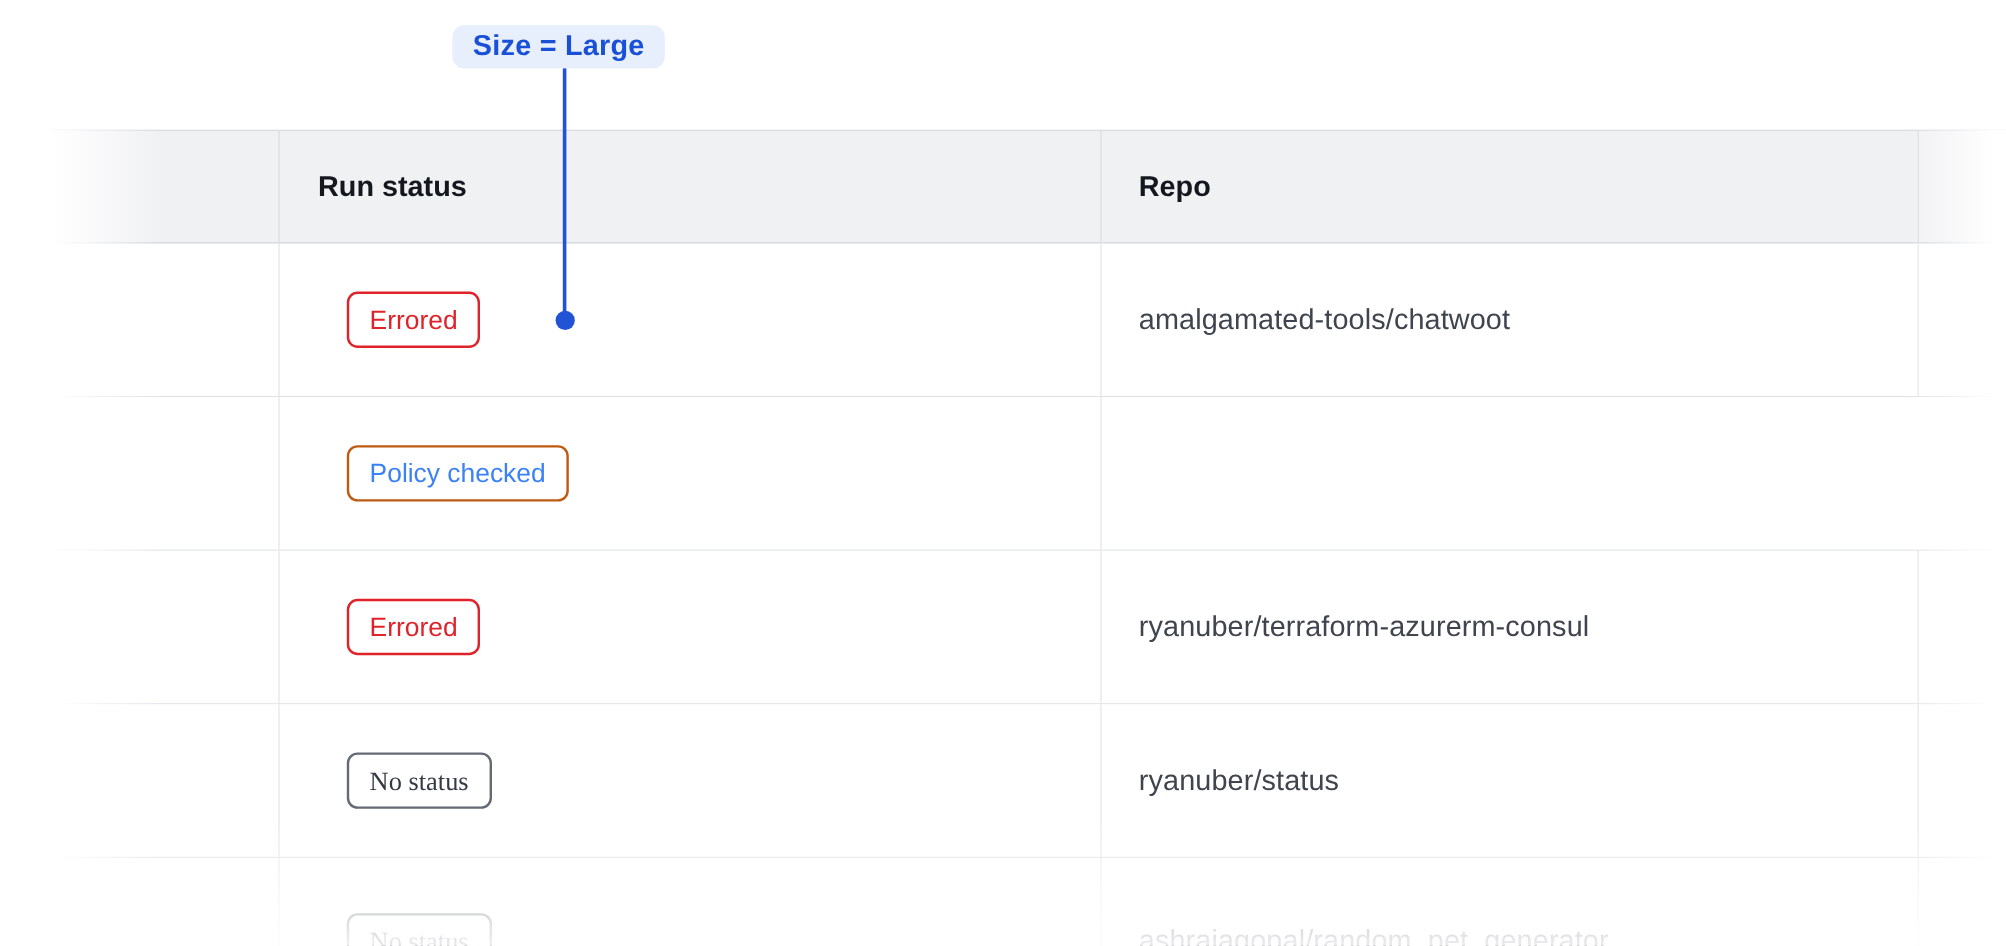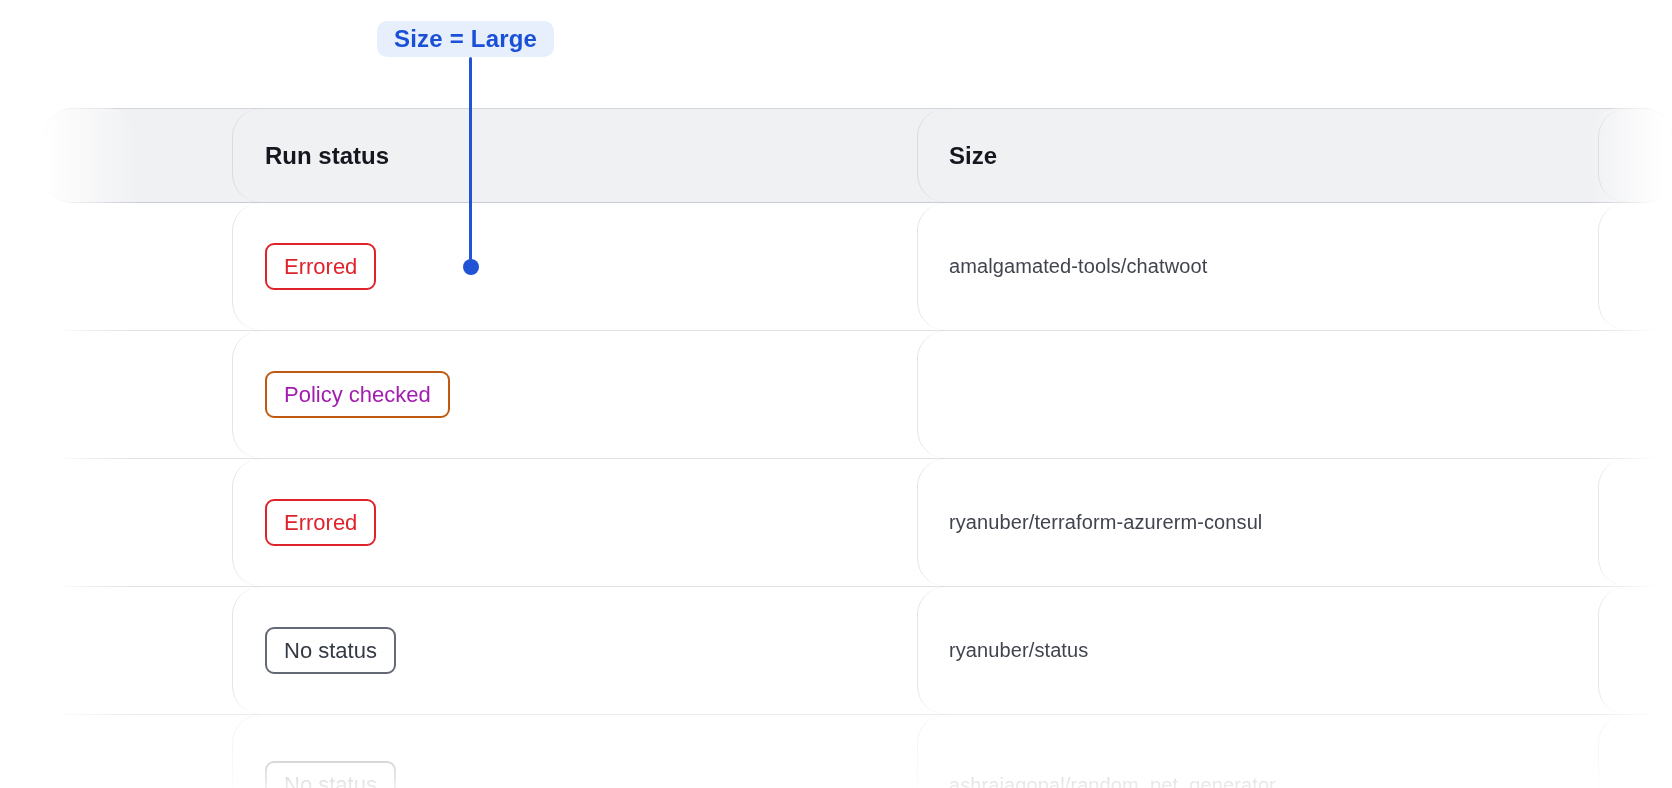--- a/index.html
+++ b/index.html
@@ -1,15 +1,15 @@
 <!DOCTYPE html>
 <html><head>
 <meta charset="utf-8">
 <style>
-  * { margin: 0; padding: 0; box-sizing: border-box; border-radius: 28px; }
+  * { margin: 0; padding: 0; box-sizing: border-box; }
   html, body { width: 1672px; height: 788px; background: #ffffff; overflow: hidden; }
   body { font-family: "Liberation Sans", "DejaVu Sans", sans-serif; }
 
   .stage { position: relative; width: 1672px; height: 788px; background: #ffffff; overflow: hidden; }
 
   
   .anno-pill {
     position: absolute; left: 377px; top: 21px; height: 36px;
     display: flex; align-items: center; padding: 0 17px;
     background: #e7effc; color: #1a50d8;
@@ -40,30 +40,30 @@
   .th-label { font-size: 24px; font-weight: 700; color: #15171f; }
 
   .t-body-row { height: 128px; border-bottom: 1px solid #dfe1e5; background: #ffffff; }
   .t-body-row.last { border-bottom: none; height: 140px; }
   .t-body-row .cell { display: flex; align-items: center; }
   .t-body-row .cell + .cell { border-left: 1px solid #e3e4e8; }
 
   .cell.pad-status { padding-left: 32px; }
   .cell.pad-repo { padding-left: 31px; }
 
-  .repo-text { font-size: 20px; font-weight: 400; color: #40444e; letter-spacing: 0.1px; }
+  .repo-text { font-size: 24px; font-weight: 400; color: #40444e; letter-spacing: 0.1px; }
 
   .badge {
     display: inline-block; font-size: 22px; font-weight: 500;
     padding: 9px 17px; border: 2px solid; border-radius: 9px;
-    line-height: 1.15; white-space: nowrap;
+    line-height: 1.15; white-space: nowrap; margin-left: 24px;
   }
   .badge-errored { color: #e0232b; border-color: #e0232b; }
-  .badge-policy  { color: #a21caf; border-color: #bf5a12; }
-  .badge-neutral { color: #343944; border-color: #646a75; }
+  .badge-policy  { color: #3b82f6; border-color: #bf5a12; }
+  .badge-neutral { color: #343944; border-color: #646a75; font-family: Liberation Serif, serif; }
 
   
   .fade { position: absolute; pointer-events: none; z-index: 8; }
   .fade-left {
     left: 44px; top: 108px; width: 92px; height: 680px;
     background: linear-gradient(to right, rgba(255,255,255,1) 0%, rgba(255,255,255,0) 100%);
   }
   .fade-right {
     right: 0; top: 108px; width: 82px; height: 680px;
     background: linear-gradient(to left, rgba(255,255,255,1) 12%, rgba(255,255,255,0) 100%);
@@ -85,21 +85,21 @@
   <div class="anno-dot"></div>
 
   <div class="runs-table">
 
     <div class="t-row t-head">
       <div class="cell"></div>
       <div class="cell pad-status">
         <span class="th-label">Run status</span>
       </div>
       <div class="cell pad-repo">
-        <span class="th-label">Size</span>
+        <span class="th-label">Repo</span>
       </div>
       <div class="cell"></div>
     </div>
 
     <div class="t-row t-body-row">
       <div class="cell"></div>
       <div class="cell pad-status">
         <span class="badge badge-errored">Errored</span>
       </div>
       <div class="cell pad-repo">

